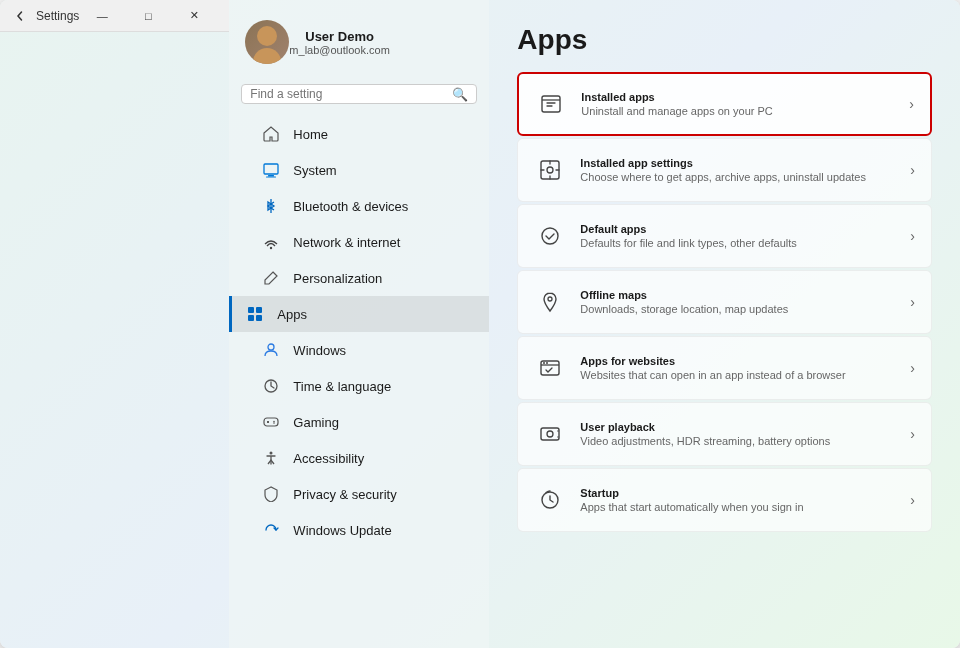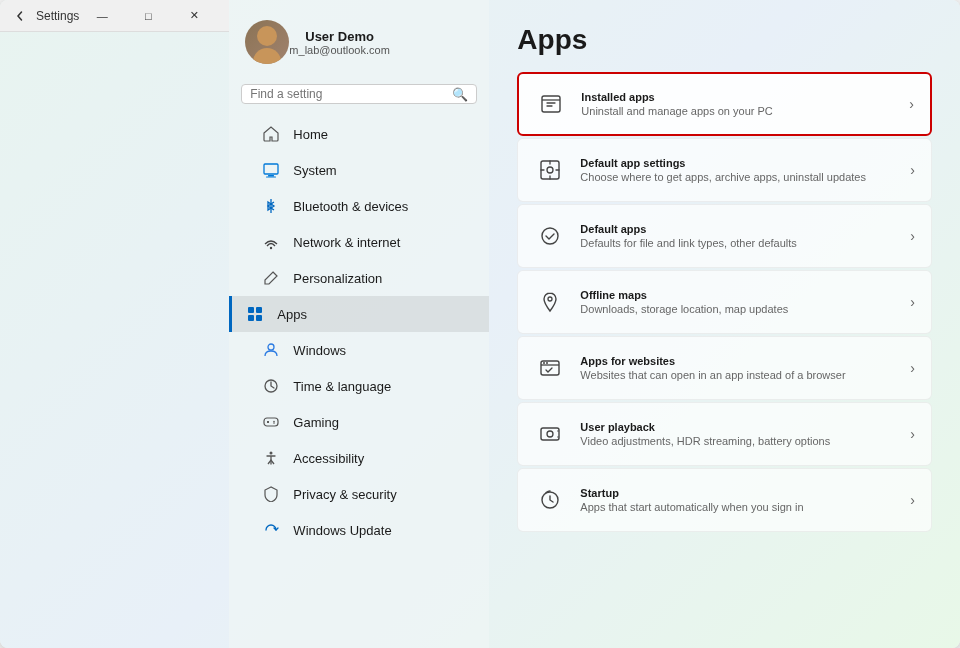--- a/index.html
+++ b/index.html
@@ -435,21 +435,21 @@
 
         <div class="settings-item">
           <div class="item-icon">
             <svg width="22" height="22" viewBox="0 0 22 22" fill="none">
               <rect x="2" y="2" width="18" height="18" rx="2" stroke="#444" stroke-width="1.4"></rect>
               <circle cx="11" cy="11" r="3" stroke="#444" stroke-width="1.3"></circle>
               <path d="M11 2v3M11 17v3M2 11h3M17 11h3" stroke="#444" stroke-width="1.3" stroke-linecap="round"></path>
             </svg>
           </div>
           <div class="item-text">
-            <div class="item-title">Default app settings</div>
+            <div class="item-title">Installed app settings</div>
             <div class="item-desc">Choose where to get apps, archive apps, uninstall updates</div>
           </div>
           <div class="item-chevron">›</div>
         </div>
 
         <div class="settings-item">
           <div class="item-icon">
             <svg width="22" height="22" viewBox="0 0 22 22" fill="none">
               <circle cx="11" cy="11" r="8" stroke="#444" stroke-width="1.4"></circle>
               <path d="M7 11l3 3 5-5" stroke="#444" stroke-width="1.4" stroke-linecap="round" stroke-linejoin="round"></path>

